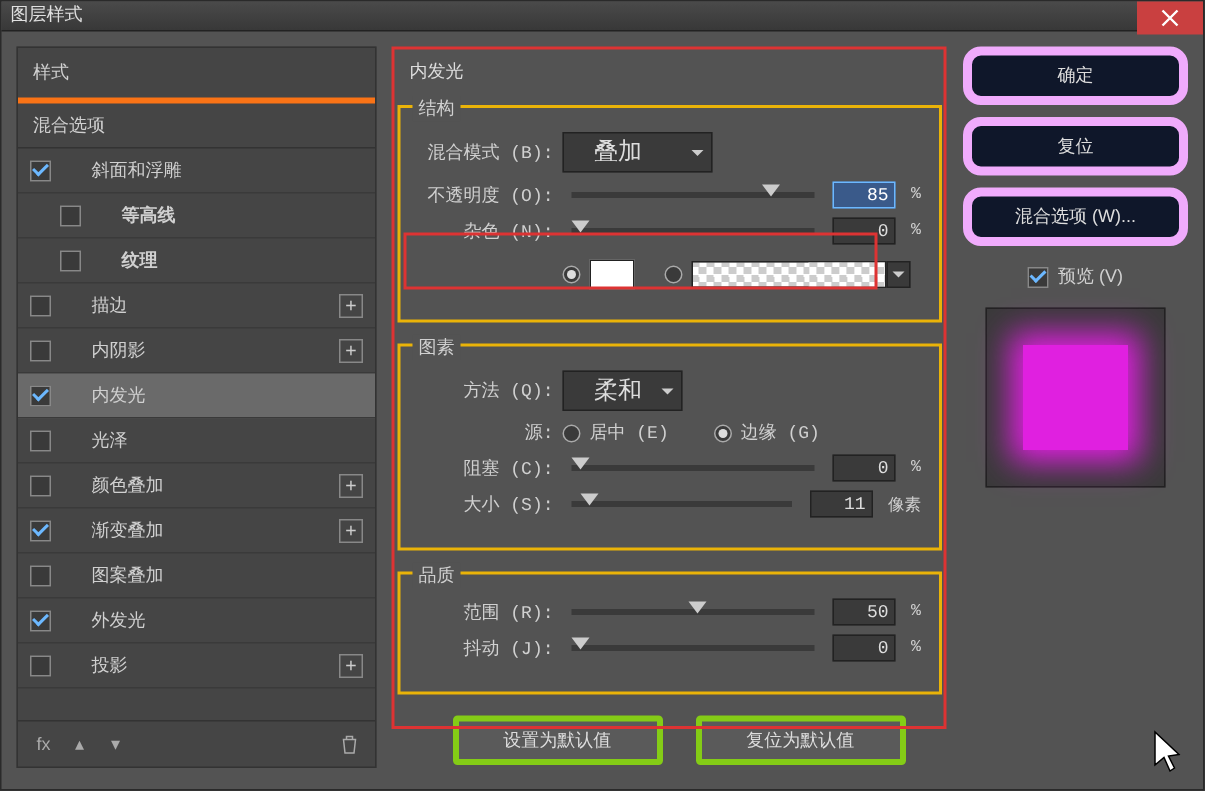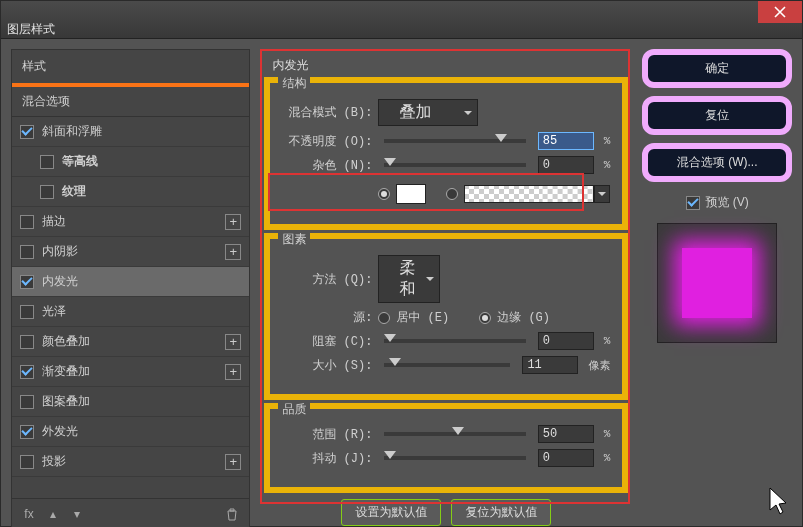--- a/index.html
+++ b/index.html
@@ -1,58 +1,58 @@
 <!DOCTYPE html>
 <html><head>
 <meta charset="utf-8">
 <style>
 * { box-sizing: border-box; margin: 0; padding: 0; }
 body { background: #000; font-family: "Microsoft YaHei", sans-serif; font-size: 12px; color: #d0d0d0; }
 .window { width: 803px; height: 527px; background: #535353; border: 1px solid #2a2a2a; position: relative; }
-.titlebar { height: 38px; background: linear-gradient(#4a4a4a, #383838); display: flex; align-items: flex-end; padding: 0 6px; border-bottom: 1px solid #222; }
+.titlebar { height: 20px; background: linear-gradient(#4a4a4a, #383838); display: flex; align-items: flex-start; padding: 0 6px; border-bottom: 1px solid #222; }
 .titlebar span { font-size: 12px; color: #e0e0e0; }
 .close-btn { position: absolute; right: 0; top: 0; width: 44px; height: 22px; background: #c94040; display: flex; align-items: center; justify-content: center; cursor: pointer; }
 .close-btn svg { width: 12px; height: 12px; }
 .body { display: flex; padding: 10px; gap: 10px; height: calc(100% - 24px); }
 .left-panel { width: 240px; background: #454545; border: 1px solid #333; display: flex; flex-direction: column; }
 .lp-title { padding: 8px 10px; border-bottom: 4px solid #f97316; }
 .lp-sub { padding: 6px 10px; border-bottom: 1px solid #333; }
-.style-row { display: flex; align-items: center; padding: 6px 8px; border-bottom: 1px solid #3a3a3a; position: relative; }
+.style-row { display: flex; align-items: center; padding: 6px 8px; border-bottom: 1px solid #3a3a3a; position: relative; gap: 19px; }
 .style-row.selected { background: #6a6a6a; }
 .style-row .cb { width: 14px; height: 14px; border: 1px solid #888; background: #3a3a3a; margin-right: 8px; display: flex; align-items: center; justify-content: center; }
 .style-row .cb.checked::after { content: ""; width: 8px; height: 4px; border-left: 2px solid #6cb8ff; border-bottom: 2px solid #6cb8ff; transform: rotate(-45deg); margin-top: -3px; }
 .style-row .plus { position: absolute; right: 8px; width: 16px; height: 16px; border: 1px solid #888; display: flex; align-items: center; justify-content: center; font-size: 13px; color: #ccc; cursor: pointer; }
 .style-row.indent { padding-left: 28px; font-weight: bold; }
 .lp-footer { margin-top: auto; display: flex; align-items: center; gap: 6px; padding: 6px 8px; border-top: 1px solid #333; }
 .lp-footer .ic { width: 18px; height: 18px; display: flex; align-items: center; justify-content: center; color: #aaa; cursor: pointer; }
 .center-panel { flex: 1; position: relative; }
 .red-box { position: absolute; border: 2px solid #d33; }
 .rb-outer { left: 0; top: 0; width: 370px; height: 455px; }
 .rb-inner { left: 8px; top: 124px; width: 316px; height: 38px; }
-.fieldset { border: 6px solid #eab308; margin: 3px 4px; padding: 10px 12px 14px; position: relative; }
+.fieldset { border: 2px solid #eab308; margin: 14px 4px; padding: 10px 12px 14px; position: relative; }
 .fs-title { position: absolute; top: -8px; left: 8px; background: #535353; padding: 0 4px; font-size: 12px; }
 .row { display: flex; align-items: center; margin: 6px 0; gap: 6px; font-family: Liberation Mono, monospace; }
 .row .lbl { width: 90px; text-align: right; font-size: 12px; }
 .select { background: #3a3a3a; border: 1px solid #222; color: #ddd; padding: 2px 18px 2px 20px; font-size: 16px; position: relative; }
 .select::after { content: ""; position: absolute; right: 5px; top: 50%; border: 4px solid transparent; border-top-color: #ccc; transform: translateY(-2px); }
 .slider { flex: 1; height: 4px; background: #3a3a3a; position: relative; margin: 0 6px; }
 .slider .thumb { position: absolute; top: -5px; width: 0; height: 0; border: 6px solid transparent; border-top: 8px solid #ccc; }
-.numbox { width: 56px; background: #3a3a3a; border: 1px solid #222; color: #ddd; padding: 1px 4px; text-align: left; font-size: 12px; }
+.numbox { width: 42px; background: #3a3a3a; border: 1px solid #222; color: #ddd; padding: 1px 4px; text-align: right; font-size: 12px; }
 .numbox.hl { background: #3a5a8a; color: #fff; border: 1px solid #6cb8ff; }
 .unit { font-size: 11px; margin-left: 4px; }
 .radio { width: 12px; height: 12px; border-radius: 50%; border: 1px solid #aaa; background: #3a3a3a; display: inline-flex; align-items: center; justify-content: center; }
 .radio.sel::after { content: ""; width: 6px; height: 6px; border-radius: 50%; background: #ddd; }
 .swatch { width: 30px; height: 20px; background: #fff; border: 1px solid #222; }
 .grad-swatch { width: 130px; height: 18px; background: linear-gradient(to right, #fff, #fff), repeating-conic-gradient(#ccc 0 25%, #fff 0 50%) 50%/10px 10px; background-blend-mode: multiply; position: relative; border: 1px solid #222; }
 .grad-swatch::after { content:""; position:absolute; right:0; top:0; bottom:0; width:40%; background: repeating-conic-gradient(#ccc 0 25%, #fff 0 50%) 50%/10px 10px; }
 .grad-wrap { display: flex; align-items: center; }
 .grad-dd { width: 16px; height: 18px; background: #3a3a3a; border: 1px solid #222; display: flex; align-items: center; justify-content: center; }
 .grad-dd::after { content: ""; border: 4px solid transparent; border-top-color: #ccc; margin-top: 3px; }
 .contour { width: 32px; height: 26px; background: linear-gradient(135deg, #222 49%, #eee 51%); border: 1px solid #222; }
-.btn { background: #5a5a5a; border: 1px solid #84cc16; border-radius: 3px; padding: 4px 13px; font-size: 12px; color: #ddd; cursor: pointer; }
+.btn { background: #5a5a5a; border: 4px solid #84cc16; border-radius: 3px; padding: 4px 30px; font-size: 12px; color: #ddd; cursor: pointer; margin-left: 12px; }
 .btn-row { display: flex; gap: 10px; justify-content: center; margin-top: 6px; }
 .right-panel { width: 150px; display: flex; flex-direction: column; gap: 8px; align-items: stretch; }
 .rbtn { background: #0f172a; border: 6px solid #f0abfc; border-radius: 12px; padding: 5px 0; text-align: center; font-size: 12px; color: #ddd; cursor: pointer; }
 .preview-ck { display: flex; align-items: center; justify-content: center; gap: 6px; margin-top: 4px; }
 .preview-ck .cb { width: 14px; height: 14px; border: 1px solid #888; background: #3a3a3a; display: flex; align-items: center; justify-content: center; }
 .preview-ck .cb::after { content: ""; width: 8px; height: 4px; border-left: 2px solid #6cb8ff; border-bottom: 2px solid #6cb8ff; transform: rotate(-45deg); margin-top: -3px; }
 .preview-box { width: 120px; height: 120px; background: #3a3a3a; border: 1px solid #222; margin: 4px auto 0; display: flex; align-items: center; justify-content: center; }
 .preview-glow { width: 70px; height: 70px; background: #e020e0; box-shadow: 0 0 20px 8px #e020e0; }
 .section-title { font-size: 12px; margin: 8px 0 0 12px; color: #ddd; }
 .cursor { position: absolute; right: 15px; bottom: 10px; }
@@ -180,21 +180,21 @@
             <div class="grad-dd"></div>
           </div>
         </div>
       </div>
       <div class="red-box rb-inner"></div>
 
       <div class="fieldset">
         <div class="fs-title">图素</div>
         <div class="row">
           <span class="lbl">方法 (Q):</span>
-          <div class="select" style="width:62px">柔和</div>
+          <div class="select" style="width:80px">柔和</div>
         </div>
         <div class="row">
           <span class="lbl">源:</span>
           <span class="radio"></span>
           <span>居中 (E)</span>
           <span style="width:18px"></span>
           <span class="radio sel"></span>
           <span>边缘 (G)</span>
         </div>
         <div class="row">

